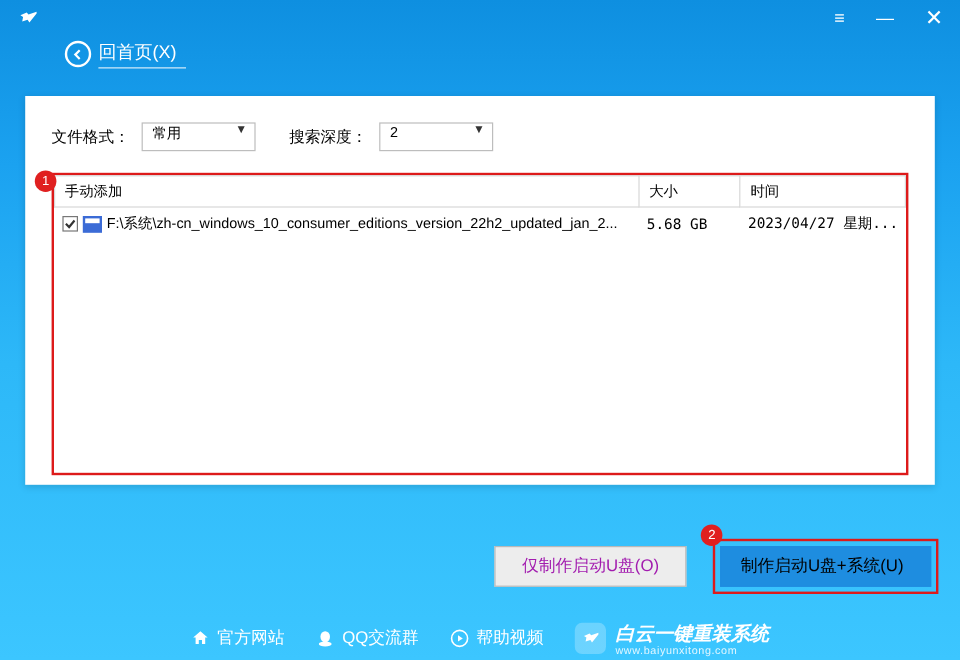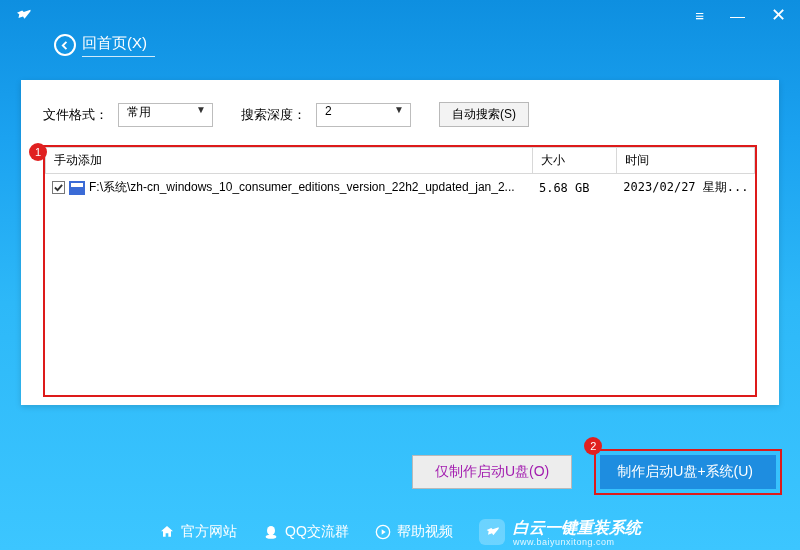--- a/index.html
+++ b/index.html
@@ -39,21 +39,21 @@
     .table td { padding:4px 6px; border-left:1px solid transparent; white-space:nowrap; overflow:hidden; text-overflow:ellipsis;}
     .row-file td { padding-top:5px; }
     .chk { width:13px; height:13px; border:1px solid #777; display:inline-flex; align-items:center; justify-content:center; vertical-align:middle; margin-right:4px;}
     .chk svg{ width:9px; height:9px; stroke:#333; stroke-width:2; fill:none;}
     .file-ico { width:16px; height:14px; background:#3b6bd6; display:inline-block; vertical-align:middle; margin-right:4px; position:relative;}
     .file-ico:before{content:"";position:absolute;left:2px;top:2px;right:2px;height:4px;background:#fff;}
     .table-filler { height:195px; }
     .action-row { position:absolute; right:18px; bottom:55px; display:flex; gap:22px; align-items:center;}
     .bigbtn { height:34px; padding:0 22px; font-size:14px; display:flex; align-items:center; border:1px solid #b9b9b9; cursor:pointer;}
     .bigbtn.gray { background:#ededed; color:#a21caf;}
-    .bigbtn.blue { background:#1e8de0; color:#ffffff; border-color:#1e8de0;padding-left:16px;}
+    .bigbtn.blue { background:#1e8de0; color:#000000; border-color:#1e8de0;padding-left:16px;}
     .blue-wrap { position:relative; border:2px solid #dd1a1a; padding:4px;}
     .badge2{ top:-14px; left:-12px;}
     .footer { position:absolute; bottom:0; left:0; right:0; height:36px; display:flex; align-items:center; justify-content:center; gap:26px; font-size:14px;}
     .footer .link{ display:flex; align-items:center; gap:6px; cursor:pointer;}
     .footer .ico{ width:16px; height:16px; display:flex; align-items:center; justify-content:center;}
     .footer svg{ width:16px;height:16px; fill:#fff; }
     .brand { display:flex; align-items:center; gap:8px; }
     .brand-badge{ width:26px;height:26px;border-radius:6px;background:rgba(255,255,255,.25);display:flex;align-items:center;justify-content:center;}
     .brand-text{ font-size:16px; font-style:italic; font-weight:bold;}
     .brand-sub{ font-size:9px; opacity:.85; margin-top:-2px; letter-spacing:.5px;}
@@ -94,21 +94,20 @@
         <span>常用</span>
         <span class="caret">▼</span>
       </div>
       <span style="width:8px"></span>
       <span class="lbl">搜索深度：</span>
       <div class="select sel-depth">
         <span>2</span>
         <span class="caret">▼</span>
       </div>
       <span style="width:8px"></span>
-      <div class="btn">自动搜索(S)</div>
       <span style="width:8px"></span>
     </div>
 
     <div class="table-wrap">
       <div class="step-badge badge1">1</div>
       <table class="table">
         <colgroup>
             <col class="col-file">
             <col class="col-size">
             <col>
@@ -123,21 +122,21 @@
         <tbody>
           <tr class="row-file">
             <td class="monotxt col-file">
               <span class="chk">
                 <svg viewBox="0 0 10 10">
                     <path d="M1 5 L4 8 L9 2"></path>
                   </svg>
               </span><span class="file-ico"></span><span>F:\系统\zh-cn_windows_10_consumer_editions_version_22h2_updated_jan_2...</span>
             </td>
             <td class="monotxt">5.68 GB</td>
-            <td class="monotxt">2023/02/27 星期...</td>
+            <td class="monotxt">2023/04/27 星期...</td>
           </tr>
           <tr>
               <td colspan="3" class="table-filler"></td>
             </tr>
         </tbody>
       </table>
     </div>
   </div>
 </div>
 

